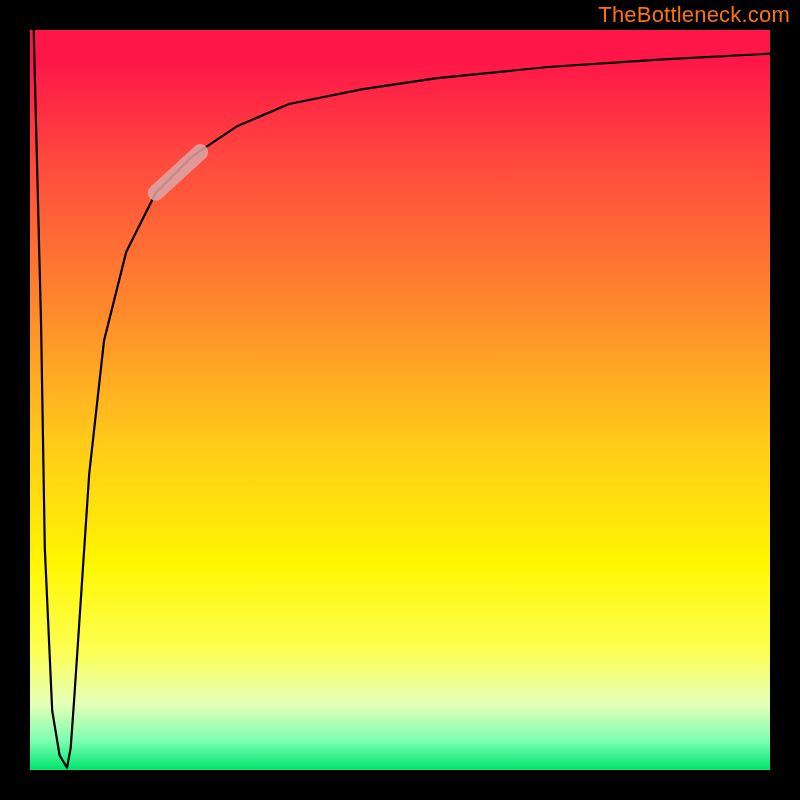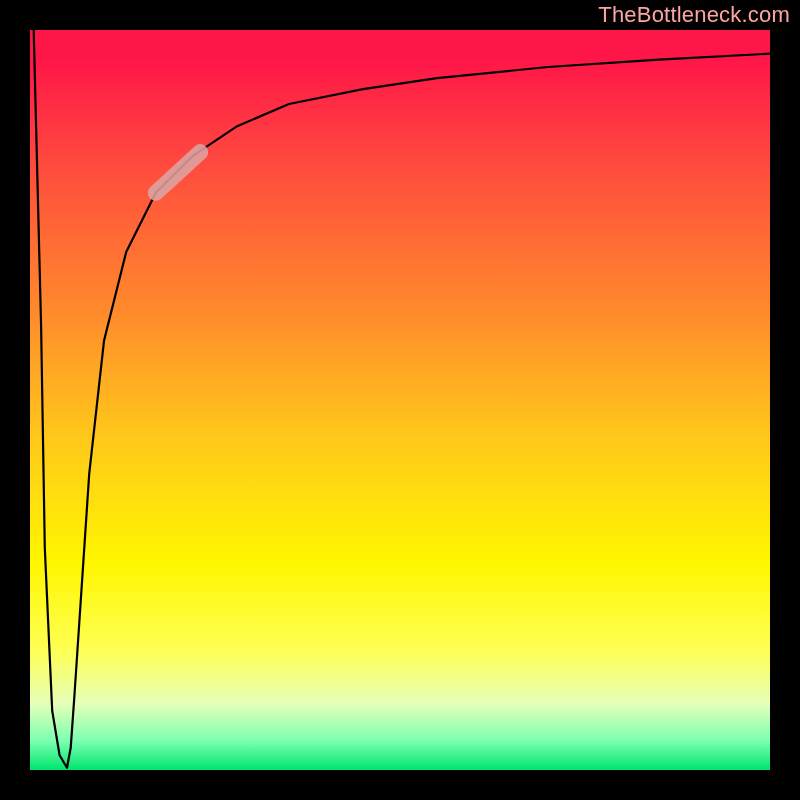--- a/index.html
+++ b/index.html
@@ -14,21 +14,21 @@
   .stage {
     position: relative;
     width: 800px;
     height: 800px;
     background: #000;
   }
   .watermark {
     position: absolute;
     top: 2px;
     right: 10px;
-    color: #fca5a5;
+    color: #f97316;
     font-size: 22px;
     font-weight: 400;
     letter-spacing: 0.2px;
     z-index: 40;
   }
   .plot {
     position: absolute;
     left: 30px;
     top: 30px;
     width: 740px;

